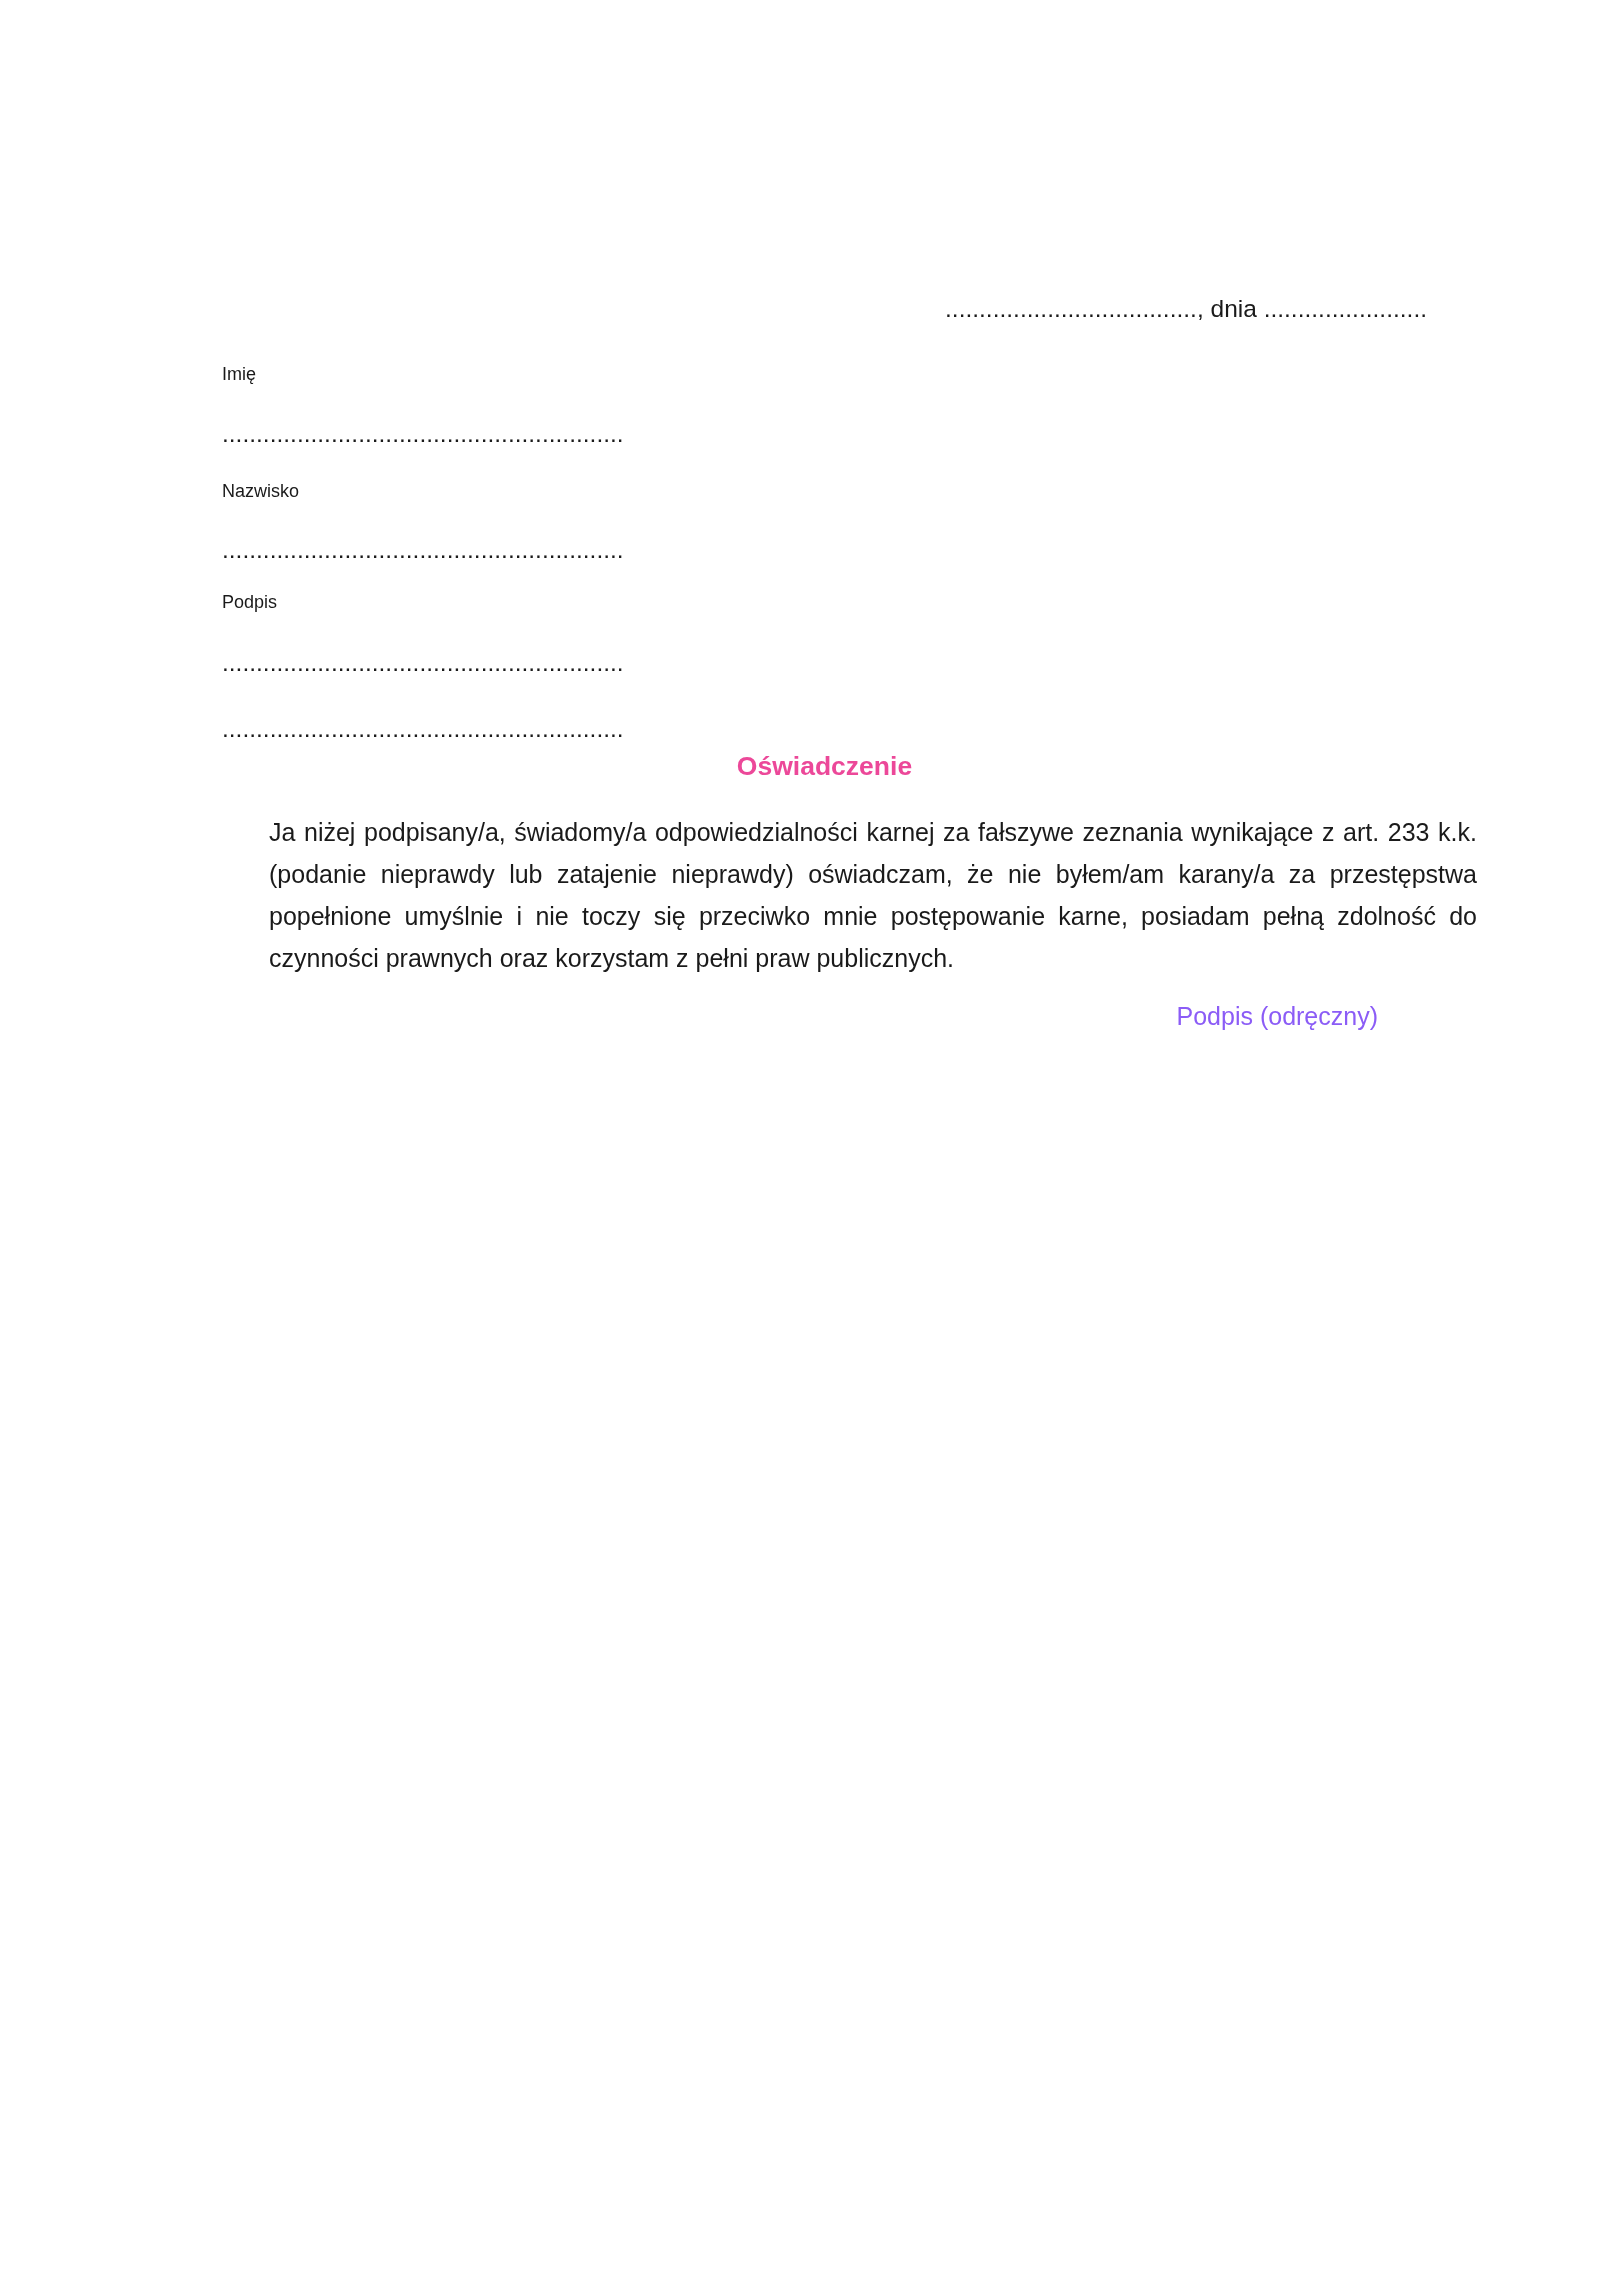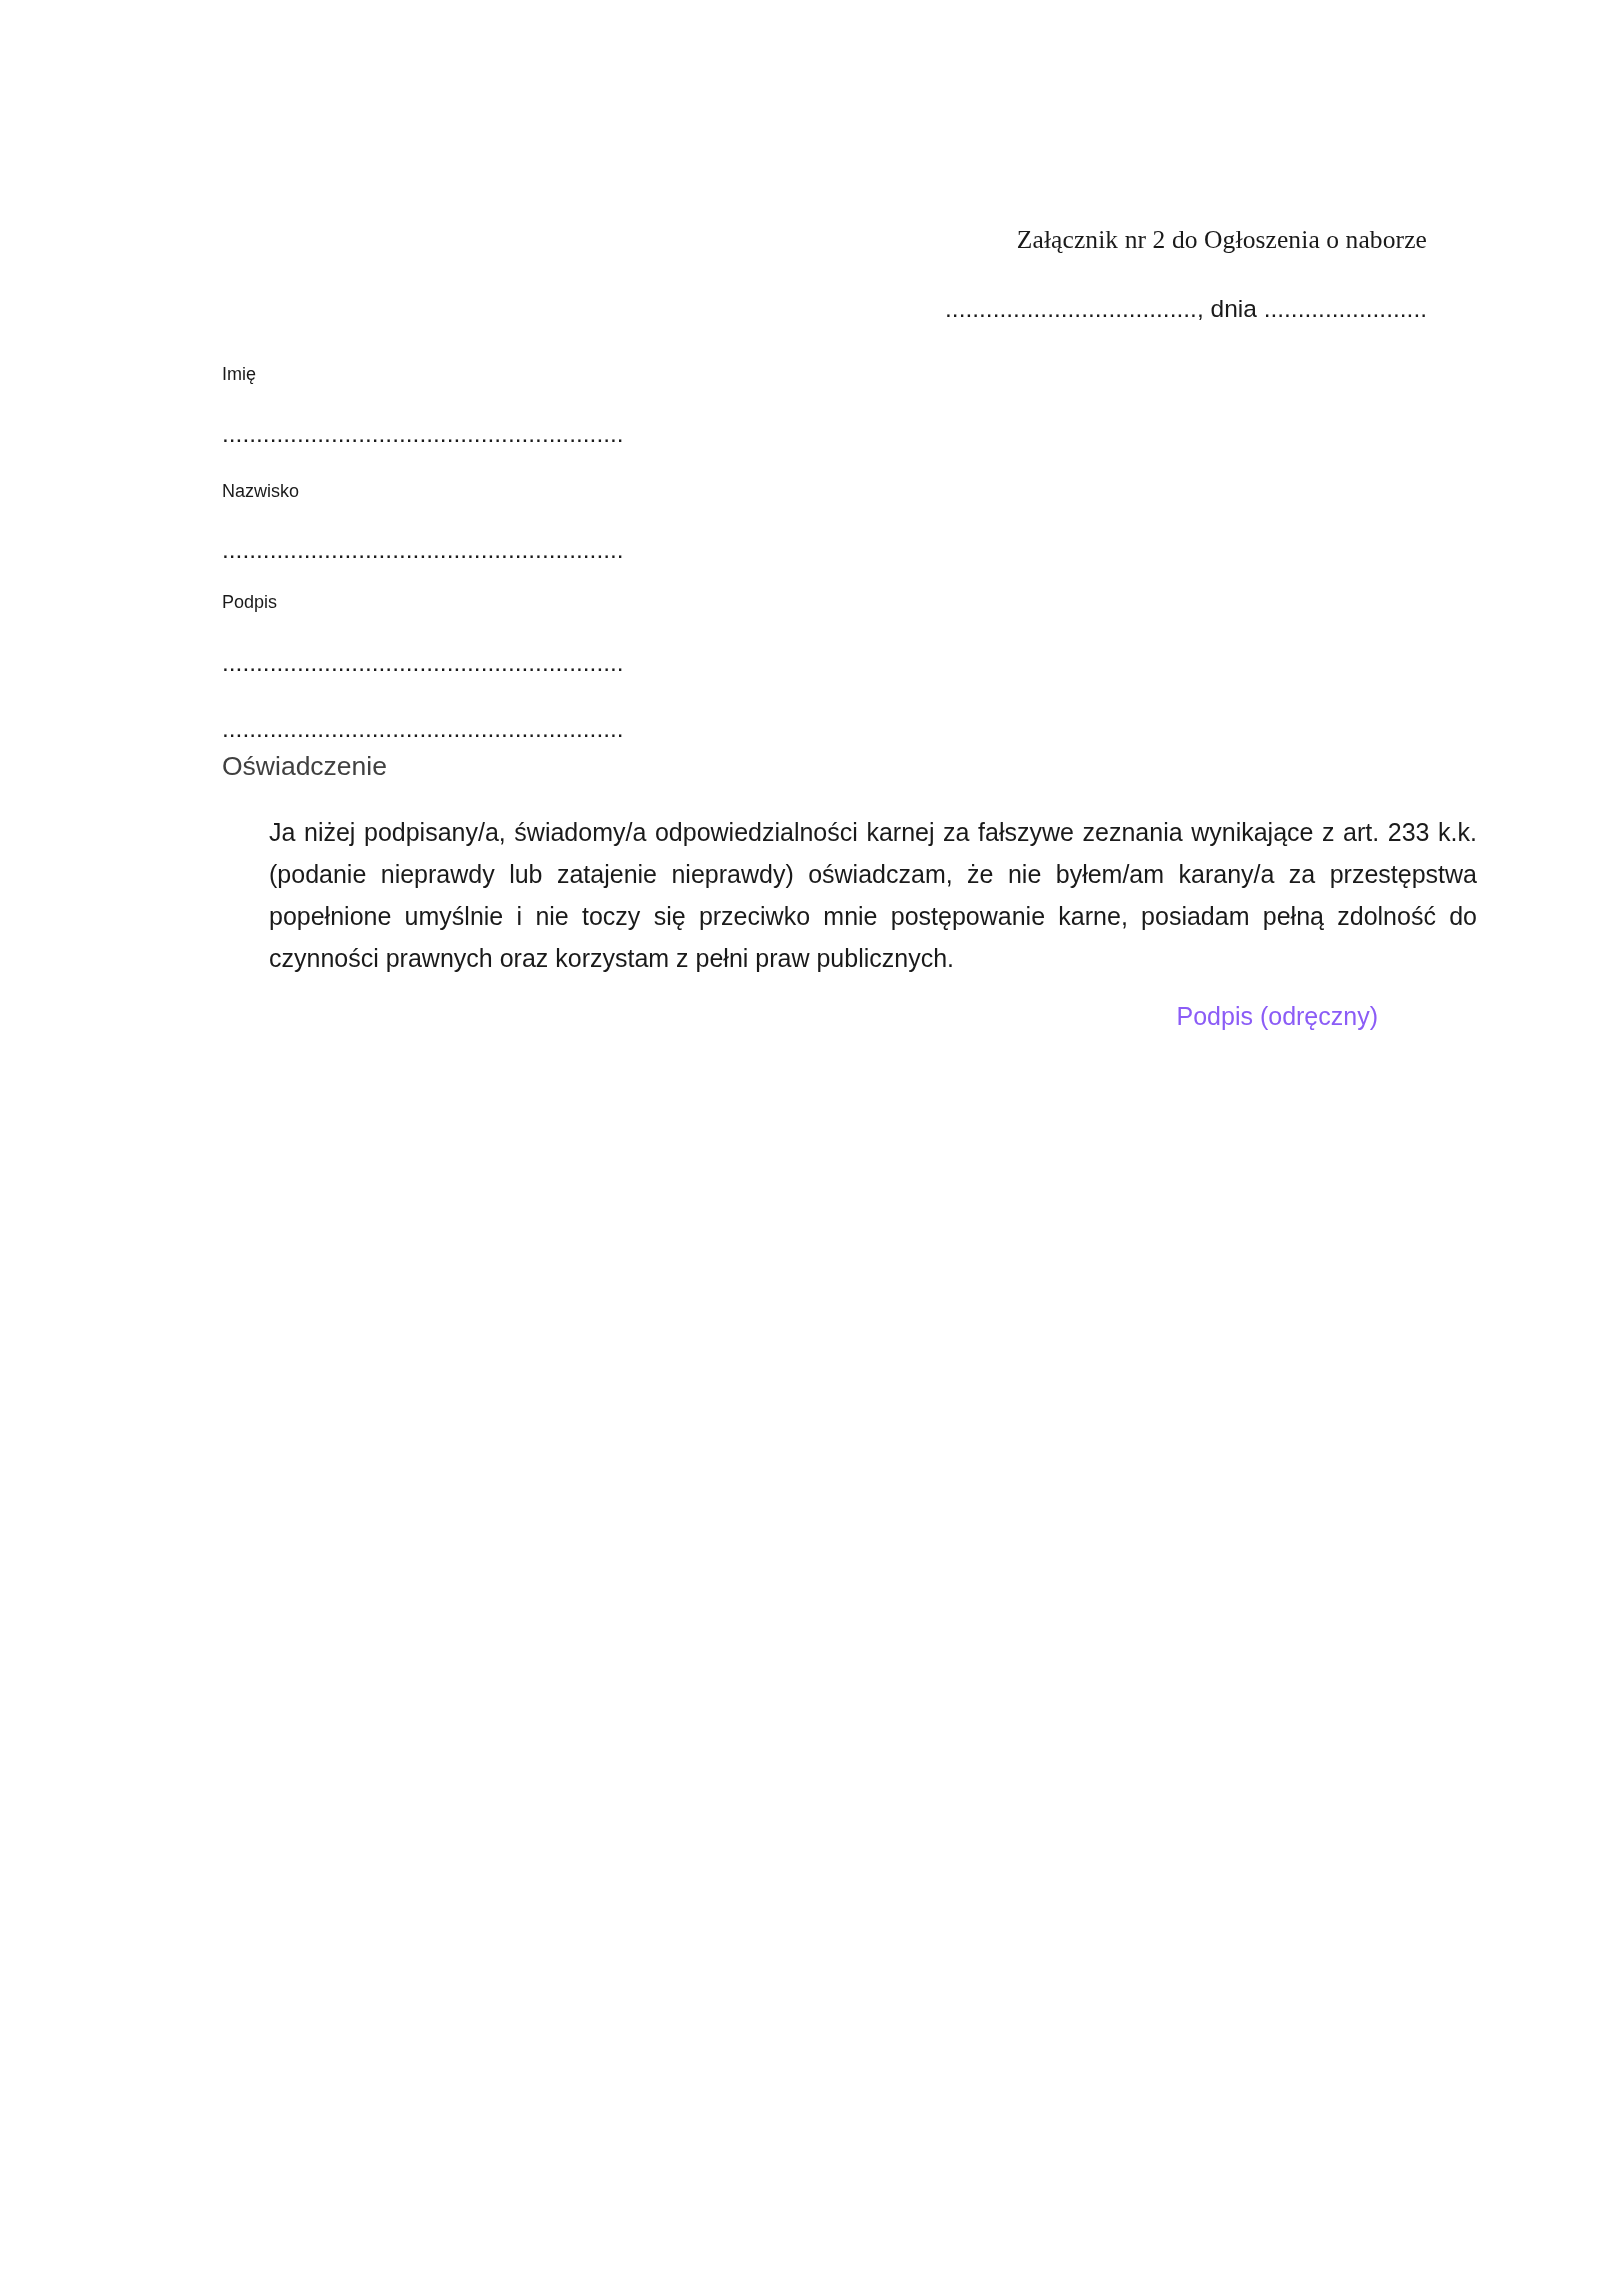--- a/index.html
+++ b/index.html
@@ -76,24 +76,25 @@
   .lbl-adres    { top: 588px; }
   .dots-adres-1 { top: 650px; }
   .dots-adres-2 { top: 716px; }
 
   
   .doc-title {
     position: absolute;
     left: 222px;
     top: 750px;
     width: 1205px;
+    text-align: center;
     font-size: 26.5px;
-    font-weight: normal;
+    font-weight: bold;
     line-height: 33px;
-    color: #404040;
+    color: #ec4899;
   }
 
   
   .body-text {
     position: absolute;
     left: 222px;
     top: 811px;
     width: 1208px;
     font-size: 25px;
     line-height: 42px;
@@ -116,21 +117,20 @@
     font-size: 25px;
     line-height: 33px;
     color: #8b5cf6;
   }
 </style>
 </head>
 <body>
 
 <div class="page">
 
-  <div class="attachment-note">Załącznik nr 2 do Ogłoszenia o naborze</div>
 
   <div class="date-line">....................................., dnia ........................</div>
 
   <div class="field-label lbl-imie">Imię</div>
   <div class="dots dots-imie">...........................................................</div>
 
   <div class="field-label lbl-nazwisko">Nazwisko</div>
   <div class="dots dots-nazwisko">...........................................................</div>
 
   <div class="field-label lbl-adres">Podpis</div>

